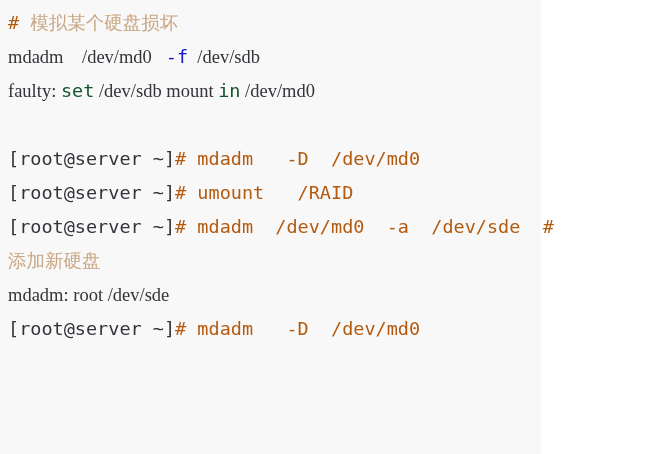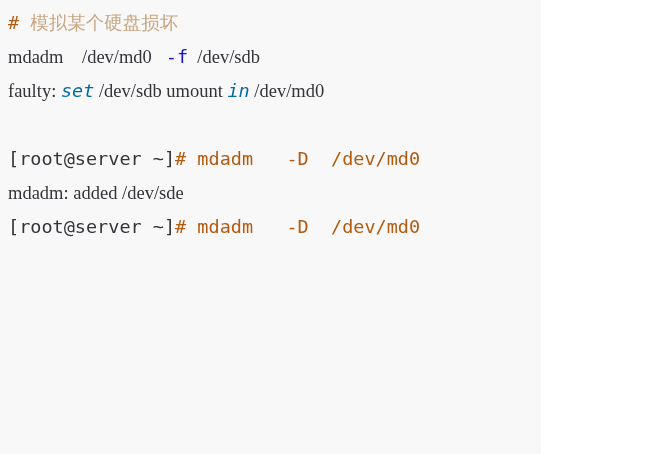--- a/index.html
+++ b/index.html
@@ -34,28 +34,31 @@
 
   .code-line.blank {
     height: 34px;
   }
 
   
   .tok-plain   { color: #33333a; font-family: Liberation Serif, serif; }
   .tok-cmd     { color: #b35a0f; }
   .tok-hash    { color: #b35a0f; }
   .tok-comment { color: #c9a783; }
-  .tok-kw      { color: #0369a1; font-style: italic; }
+  .tok-kw      { color: #14532d; }
   .tok-flag    { color: #1414c8; }
   .tok-prompt  { color: #33333a; }
 </style>
 </head>
 <body>
 
 <div id="terminal-block">
     <div class="code-line"><span class="tok-hash"># </span><span class="tok-comment">模拟某个硬盘损坏</span></div>
     <div class="code-line"><span class="tok-plain">mdadm    /dev/md0   </span><span class="tok-flag">-f</span><span class="tok-plain">  /dev/sdb</span></div>
-    <div class="code-line"><span class="tok-plain">faulty: </span><span class="tok-kw">set</span><span class="tok-plain"> /dev/sdb umount </span><span class="tok-kw">in</span><span class="tok-plain"> /dev/md0</span></div>
+    <div class="code-line"><span class="tok-plain">faulty: </span><span class="tok-kw">set</span><span class="tok-plain"> /dev/sdb mount </span><span class="tok-kw">in</span><span class="tok-plain"> /dev/md0</span></div>
     <div class="code-line blank">&nbsp;</div>
     <div class="code-line"><span class="tok-prompt">[root@server ~]</span><span class="tok-hash">#</span><span class="tok-cmd"> mdadm   -D  /dev/md0</span></div>
-    <div class="code-line"><span class="tok-plain">mdadm: added /dev/sde</span></div>
+    <div class="code-line"><span class="tok-prompt">[root@server ~]</span><span class="tok-hash">#</span><span class="tok-cmd"> umount   /RAID</span></div>
+    <div class="code-line"><span class="tok-prompt">[root@server ~]</span><span class="tok-hash">#</span><span class="tok-cmd"> mdadm  /dev/md0  -a  /dev/sde  </span><span class="tok-hash">#</span></div>
+    <div class="code-line"><span class="tok-comment">添加新硬盘</span></div>
+    <div class="code-line"><span class="tok-plain">mdadm: root /dev/sde</span></div>
     <div class="code-line"><span class="tok-prompt">[root@server ~]</span><span class="tok-hash">#</span><span class="tok-cmd"> mdadm   -D  /dev/md0</span></div>
   </div>
 
 </body></html>

